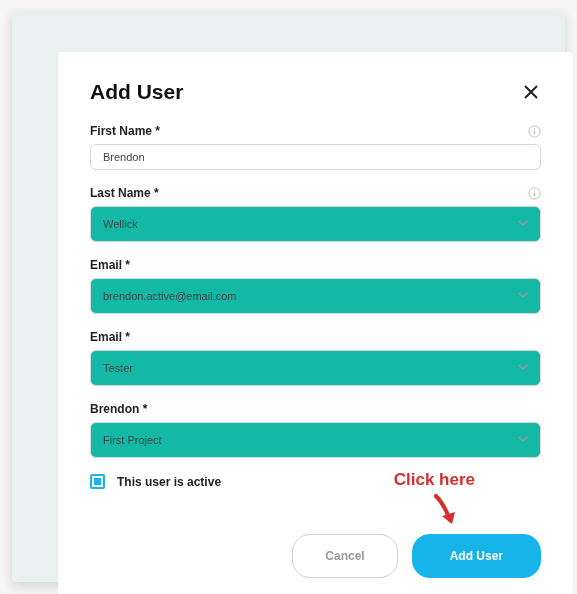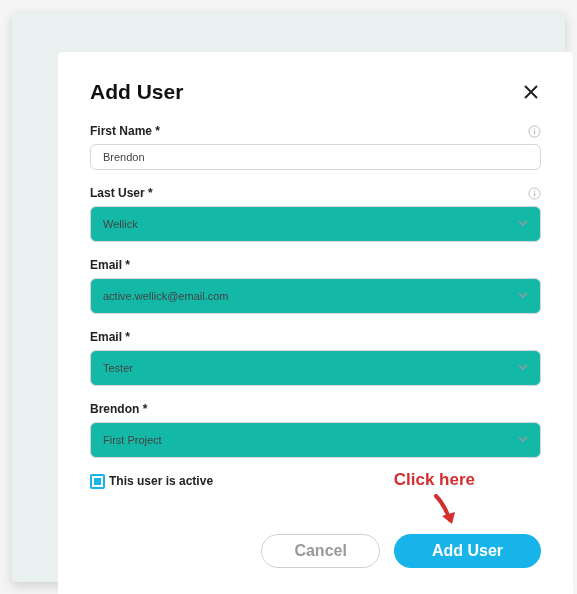--- a/index.html
+++ b/index.html
@@ -108,22 +108,22 @@
     .chevron {
       position: absolute;
       right: 12px;
       top: 50%;
       transform: translateY(-50%);
       pointer-events: none;
     }
     .chevron svg { width: 12px; height: 12px; }
     .checkbox-row {
       display: flex;
-      align-items: flex-start;
-      gap: 4px;
+      align-items: center;
+      gap: 12px;
       margin-top: 6px;
     }
     .checkbox {
       width: 15px;
       height: 15px;
       border: 2px solid #16b4e8;
       border-radius: 2px;
       display: flex;
       align-items: center;
       justify-content: center;
@@ -139,24 +139,24 @@
       font-weight: 700;
       color: #222;
     }
     .actions {
       display: flex;
       justify-content: flex-end;
       gap: 14px;
       margin-top: 45px;
     }
     .btn {
-      height: 34px;
+      height: 44px;
       padding: 0 32px;
       border-radius: 18px;
-      font-size: 16px;
+      font-size: 12px;
       font-weight: 600;
       cursor: pointer;
       border: none;
       display: flex;
       align-items: center;
       justify-content: center;
     }
     .btn-cancel {
       background: #fff;
       border: 1px solid #d0d0d0;
@@ -209,21 +209,21 @@
             <circle cx="7" cy="4.2" r="0.8" fill="#bbb"></circle>
             <rect x="6.3" y="6" width="1.4" height="4" fill="#bbb"></rect>
           </svg>
       </span>
     </div>
     <input type="text" class="text-input" value="Brendon" style="">
   </div>
 
   <div class="form-group">
     <div class="label-row">
-      <label class="form-label">Last User *</label>
+      <label class="form-label">Last Name *</label>
       <span class="info-icon">
         <svg viewBox="0 0 14 14">
             <circle cx="7" cy="7" r="6" fill="none" stroke="#bbb" stroke-width="1"></circle>
             <circle cx="7" cy="4.2" r="0.8" fill="#bbb"></circle>
             <rect x="6.3" y="6" width="1.4" height="4" fill="#bbb"></rect>
           </svg>
       </span>
     </div>
     <div class="select-wrap">
       <div class="select-input">
@@ -236,21 +236,21 @@
       </span>
     </div>
   </div>
 
   <div class="form-group">
     <div class="label-row">
       <label class="form-label">Email *</label>
     </div>
     <div class="select-wrap">
       <div class="select-input">
-        <span>active.wellick@email.com</span>
+        <span>brendon.active@email.com</span>
       </div>
       <span class="chevron">
         <svg viewBox="0 0 12 12">
             <path d="M2 4 L6 8 L10 4" stroke="#999" stroke-width="1.5" fill="none"></path>
           </svg>
       </span>
     </div>
   </div>
 
   <div class="form-group">

